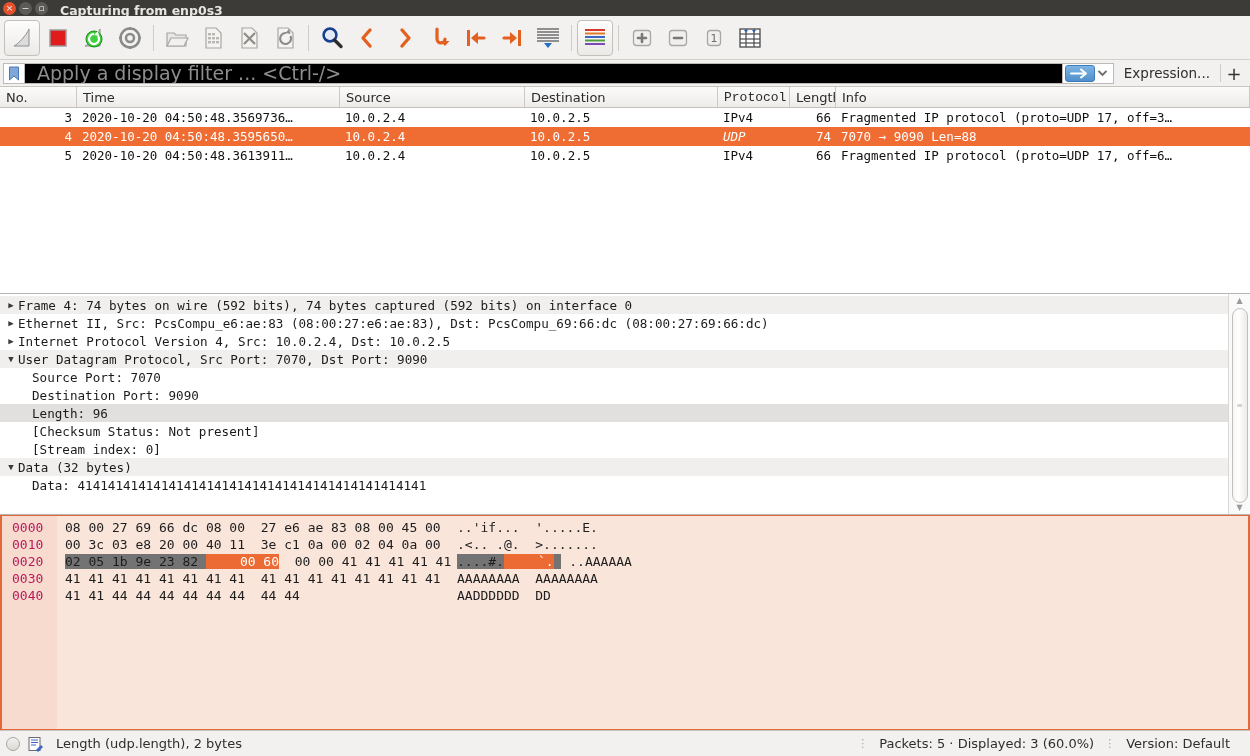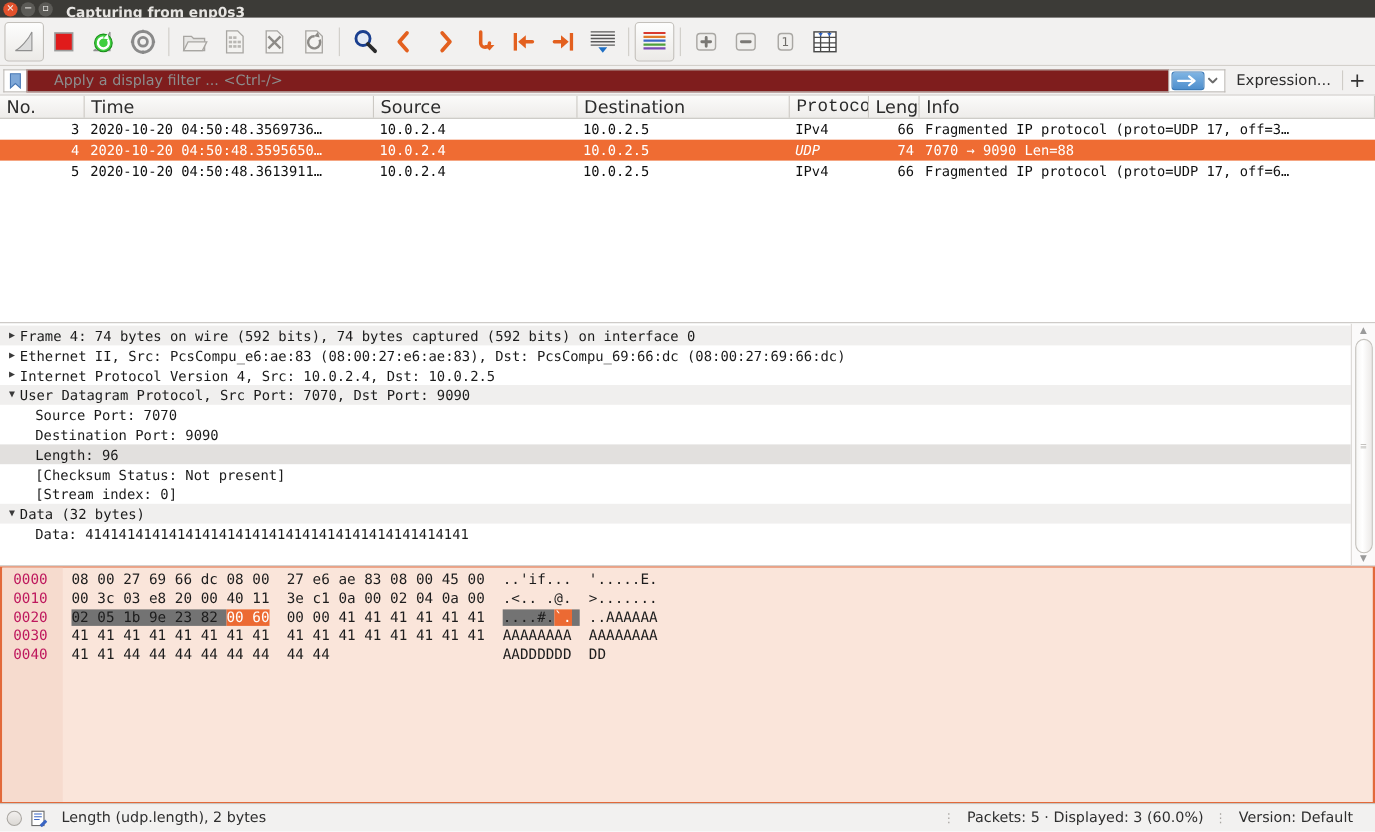--- a/index.html
+++ b/index.html
@@ -84,25 +84,25 @@
   .bookmark-btn {
     width: 21px; height: 21px;
     display: flex; align-items: center; justify-content: center;
     background: #fff;
     border: 1px solid #bdbab5;
     border-right: none;
   }
   .filter-input {
     flex: 1 1 auto;
     height: 21px;
-    background: #7f1d1d;
+    background: #000000;
     border: 1px solid #bdbab5;
     display: flex; align-items: center;
-    padding-left: 24px;
-    font-size: 13px;
+    padding-left: 12px;
+    font-size: 19px;
     color: #8d8d8d;
     white-space: nowrap; overflow: hidden;
   }
   .filter-arrow-wrap {
     height: 21px; display: flex; align-items: center;
     border: 1px solid #bdbab5; border-left: none;
     background: #fff; padding: 0 2px 0 0;
   }
   .arrow-btn {
     width: 30px; height: 17px;
@@ -135,21 +135,21 @@
     background: #ffffff;
     border-bottom: 1px solid #b9b6b1;
     overflow: hidden;
     position: relative;
   }
   .plist-header {
     height: 21px;
     display: flex;
     background: linear-gradient(#fbfbfa,#eeecea);
     border-bottom: 1px solid #c3c0bb;
-    font-size: 16px;
+    font-size: 13px;
     color: #2b2b2b;
   }
   .plist-header .hc {
     border-right: 1px solid #ccc9c4;
     padding-left: 6px;
     display: flex; align-items: center;
     overflow: hidden; white-space: nowrap;
   }
   .prow {
     height: 19px;
@@ -234,21 +234,21 @@
     height: 17px;
     font-family: "DejaVu Sans Mono", "Liberation Mono", monospace;
     font-size: 13px;
     display: flex; align-items: center;
     white-space: pre;
   }
   .off { color: #be185d; padding-left: 10px; }
   .hbytes { color: #1d1d1d; padding-left: 8px; }
   .hascii { color: #1d1d1d; }
   .hl-soft { background: #737373; }
-  .hl-strong { background: #ec6a33; color: #ffffff; }
+  .hl-strong { background: #ec6a33; color: #ffffff; padding-left: 34px; }
 
   
   .statusbar {
     flex: 0 0 26px;
     height: 26px;
     background: #f2f1f0;
     border-top: 1px solid #c8c5c0;
     display: flex; align-items: center;
     font-size: 13px; color: #2e2e2e;
     padding: 0 6px;

